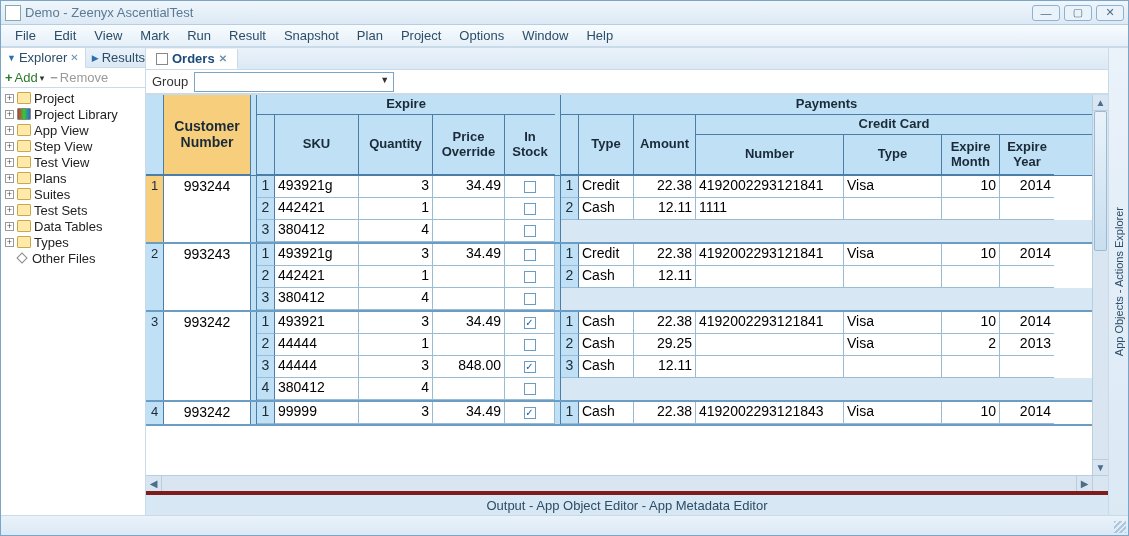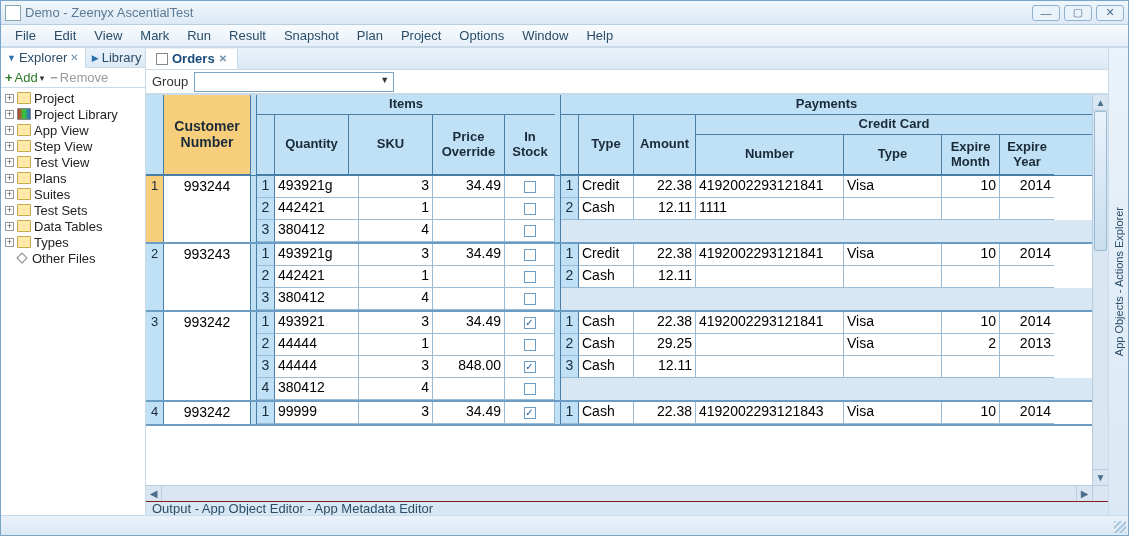--- a/index.html
+++ b/index.html
@@ -79,21 +79,21 @@
 .ncell.rn { background: #bfe0f5; text-align: center; border-right: 1px solid #4a7ea8; color:#1a2a38;}
 .ncell.num { text-align: right; }
 .ncell.chk { display: flex; align-items: center; justify-content: center; }
 .chkbox { width: 12px; height: 12px; border: 1px solid #6a9cc4; background: #fff; display: flex; align-items: center; justify-content: center; font-size: 10px; color: #1a5a9a; }
 .pad { background: #d7e7f3; flex: 1; }
 .gap { width: 6px; background: #bfe0f5; border-right: 1px solid #4a7ea8; flex: none; }
 .statusbar { height: 20px; background: linear-gradient(#eaf2fa,#dbe9f5); border-top: 1px solid #c9dbe9; display: flex; align-items: center; padding: 0 6px; font-size: 11px; color: #2b4d68; }
 .rightpanel { width: 20px; border-left: 1px solid #c9dbe9; background: linear-gradient(#eaf2fa,#dbe9f5); display: flex; align-items: center; justify-content: center; }
 .rightpanel span { writing-mode: vertical-rl; transform: rotate(180deg); font-size: 11px; color: #2b4d68; white-space: nowrap; cursor: pointer; }
 .resize { position: absolute; right: 2px; bottom: 2px; width: 12px; height: 12px; background: repeating-linear-gradient(135deg,#aac8df 0 2px,transparent 2px 4px); }
-.bottombar { height: 14px; border-top: 1px solid #7f1d1d; background: #d7e7f3; display:flex; align-items:center; padding:0 6px; font-size:11px; color:#2b4d68;}
+.bottombar { height: 24px; border-top: 4px solid #7f1d1d; background: #d7e7f3; display:flex; align-items:center; padding:0 6px; font-size:11px; color:#2b4d68;justify-content:center;}
 </style>
 </head>
 <body>
 
 <div class="window">
   <div class="titlebar">
     <span class="ticon"></span>
     <span class="title">Demo - Zeenyx AscentialTest</span>
     <div class="winbtns">
       <div class="winbtn">—</div>
@@ -118,21 +118,21 @@
   <div class="body">
     <div class="leftpanel">
       <div class="tabstrip-l">
         <div class="ltab active">
           <span style="color:#2b6fae;font-size:9px">▼</span>
           <span>Explorer</span>
           <span class="clx">✕</span>
         </div>
         <div class="ltab">
           <span style="color:#2b6fae;font-size:9px">▶</span>
-          <span>Library</span>
+          <span>Results</span>
           <span class="clx">✕</span>
         </div>
       </div>
       <div class="toolbar-l">
         <span class="addbtn">
             <b>+</b>
             <span>Add</span>
             <span style="font-size:9px;color:#333">▾</span>
           </span>
         <span class="rembtn">
@@ -210,25 +210,25 @@
         <span class="grouplbl">Group</span>
         <div class="groupsel"></div>
       </div>
       <div class="gridwrap">
         <div class="gridarea">
           <div class="ghdr">
             <div class="hcell w-rn" style="height:80px"></div>
             <div class="hcell cust w-cust" style="height:80px;">Customer Number</div>
             <div class="gap" style="height:80px"></div>
             <div class="hsec" style="width:298px;">
-              <div class="hcell" style="height:20px;width:298px;border-right:none">Items</div>
+              <div class="hcell" style="height:20px;width:298px;border-right:none">Expire</div>
               <div class="hrow">
                 <div class="hcell w-irn" style="height:60px"></div>
+                <div class="hcell w-sku" style="height:60px">SKU</div>
                 <div class="hcell w-qty" style="height:60px">Quantity</div>
-                <div class="hcell w-sku" style="height:60px">SKU</div>
                 <div class="hcell w-po" style="height:60px">Price Override</div>
                 <div class="hcell w-stk" style="height:60px;border-right:none">In Stock</div>
               </div>
             </div>
             <div class="gap" style="height:80px"></div>
             <div class="hsec" style="flex:1;border-right:none">
               <div class="hcell" style="height:20px;width:100%;border-right:none">Payments</div>
               <div class="hrow">
                 <div class="hcell w-prn" style="height:60px"></div>
                 <div class="hcell w-ptype" style="height:60px">Type</div>

